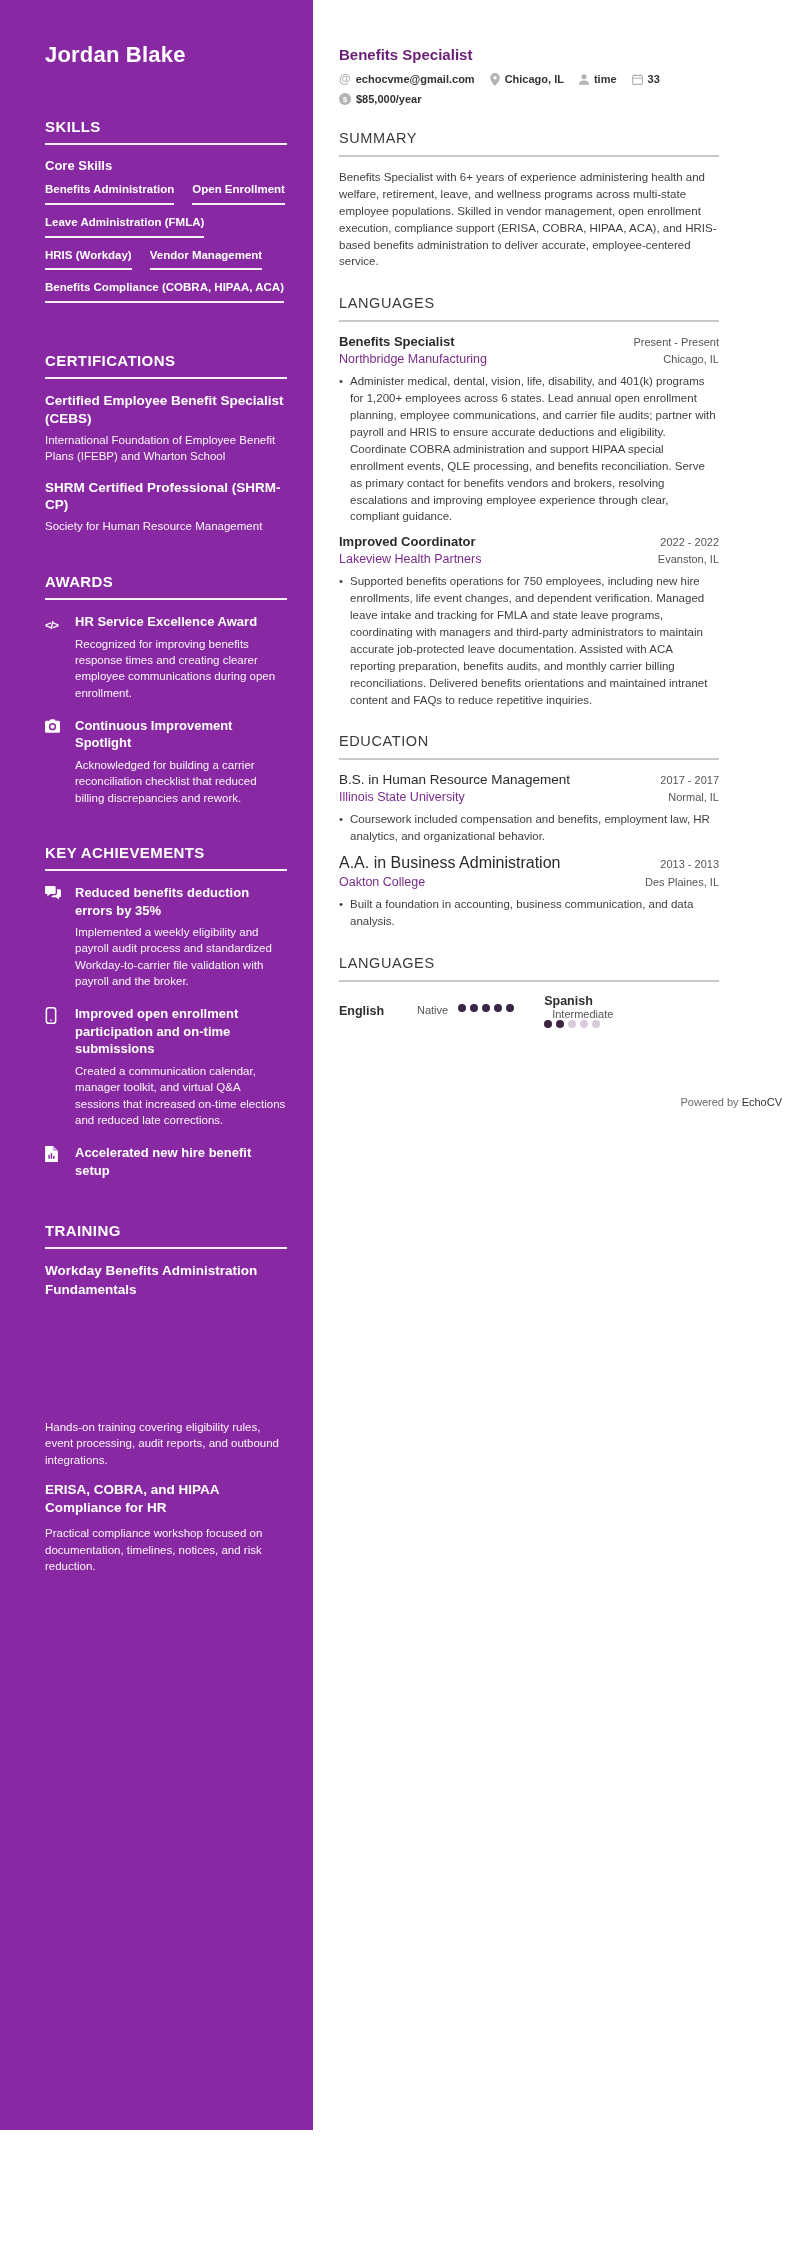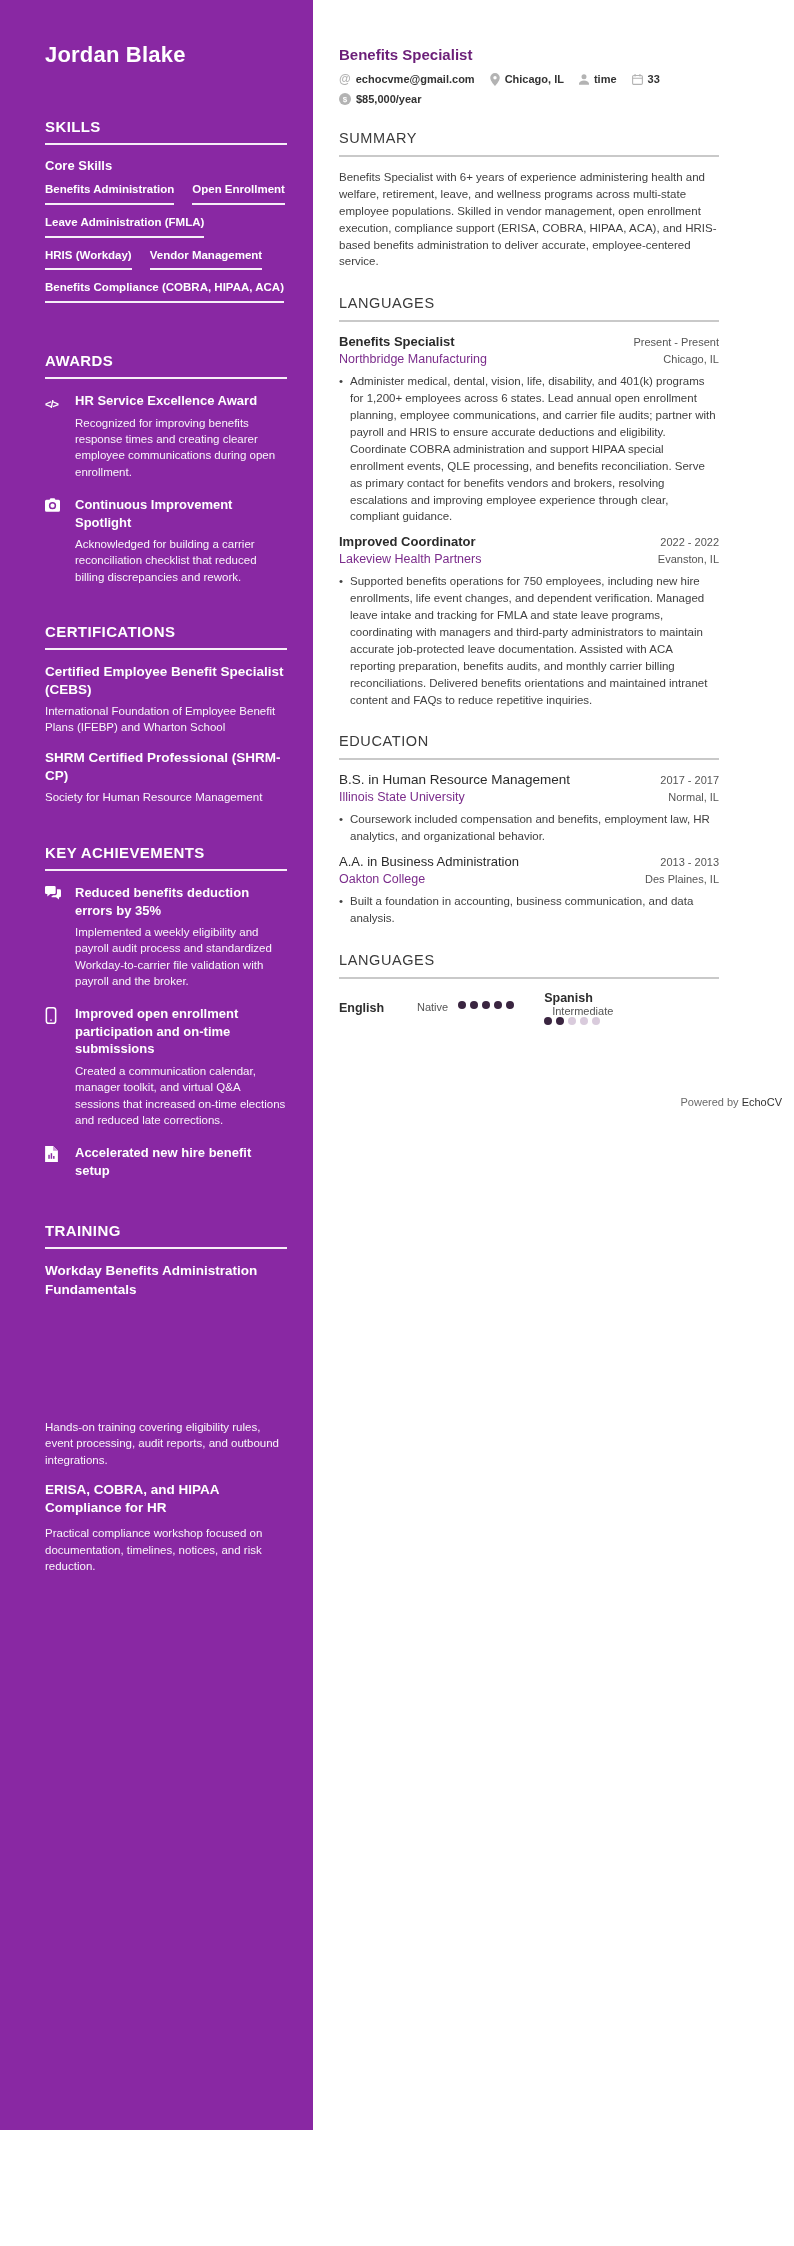--- a/index.html
+++ b/index.html
@@ -122,50 +122,50 @@
         <span class="chip">Benefits Administration</span>
         <span class="chip">Open Enrollment</span>
         <span class="chip">Leave Administration (FMLA)</span>
         <span class="chip">HRIS (Workday)</span>
         <span class="chip">Vendor Management</span>
         <span class="chip">Benefits Compliance (COBRA, HIPAA, ACA)</span>
       </div>
     </section>
 
     <section class="side-section">
-      <div class="side-heading">AWARDS</div>
-      <div class="iconed">
-        <div class="icon-col"><span class="code-glyph">&lt;/&gt;</span></div>
-        <div>
-          <div class="item-title">HR Service Excellence Award</div>
-          <div class="item-desc">Recognized for improving benefits response times and creating clearer employee communications during open enrollment.</div>
-        </div>
-      </div>
-      <div class="iconed">
-        <div class="icon-col">
-          <svg width="15" height="14" viewBox="0 0 24 22" fill="#ffffff">
-              <path d="M8.8 0 7.2 2.4H2.4A2.4 2.4 0 0 0 0 4.8v14.4a2.4 2.4 0 0 0 2.4 2.4h19.2a2.4 2.4 0 0 0 2.4-2.4V4.8a2.4 2.4 0 0 0-2.4-2.4h-4.8L15.2 0H8.8zM12 6.2a5.8 5.8 0 1 1 0 11.6 5.8 5.8 0 0 1 0-11.6zm0 2.4a3.4 3.4 0 1 0 0 6.8 3.4 3.4 0 0 0 0-6.8z"></path>
-            </svg>
-        </div>
-        <div>
-          <div class="item-title">Continuous Improvement Spotlight</div>
-          <div class="item-desc">Acknowledged for building a carrier reconciliation checklist that reduced billing discrepancies and rework.</div>
-        </div>
-      </div>
-    </section>
-
-    <section class="side-section">
       <div class="side-heading">CERTIFICATIONS</div>
       <div class="cert">
         <div class="cert-title">Certified Employee Benefit Specialist (CEBS)</div>
         <div class="cert-org">International Foundation of Employee Benefit Plans (IFEBP) and Wharton School</div>
       </div>
       <div class="cert">
         <div class="cert-title">SHRM Certified Professional (SHRM-CP)</div>
         <div class="cert-org">Society for Human Resource Management</div>
+      </div>
+    </section>
+
+    <section class="side-section">
+      <div class="side-heading">AWARDS</div>
+      <div class="iconed">
+        <div class="icon-col"><span class="code-glyph">&lt;/&gt;</span></div>
+        <div>
+          <div class="item-title">HR Service Excellence Award</div>
+          <div class="item-desc">Recognized for improving benefits response times and creating clearer employee communications during open enrollment.</div>
+        </div>
+      </div>
+      <div class="iconed">
+        <div class="icon-col">
+          <svg width="15" height="14" viewBox="0 0 24 22" fill="#ffffff">
+              <path d="M8.8 0 7.2 2.4H2.4A2.4 2.4 0 0 0 0 4.8v14.4a2.4 2.4 0 0 0 2.4 2.4h19.2a2.4 2.4 0 0 0 2.4-2.4V4.8a2.4 2.4 0 0 0-2.4-2.4h-4.8L15.2 0H8.8zM12 6.2a5.8 5.8 0 1 1 0 11.6 5.8 5.8 0 0 1 0-11.6zm0 2.4a3.4 3.4 0 1 0 0 6.8 3.4 3.4 0 0 0 0-6.8z"></path>
+            </svg>
+        </div>
+        <div>
+          <div class="item-title">Continuous Improvement Spotlight</div>
+          <div class="item-desc">Acknowledged for building a carrier reconciliation checklist that reduced billing discrepancies and rework.</div>
+        </div>
       </div>
     </section>
 
     <section class="side-section">
       <div class="side-heading">KEY ACHIEVEMENTS</div>
       <div class="iconed">
         <div class="icon-col">
           <svg width="16" height="14" viewBox="0 0 24 21" fill="#ffffff">
               <path d="M2 0h12a2 2 0 0 1 2 2v8a2 2 0 0 1-2 2H8l-4.5 3.6V12H2a2 2 0 0 1-2-2V2A2 2 0 0 1 2 0z"></path>
               <path d="M18 5h4a2 2 0 0 1 2 2v8a2 2 0 0 1-2 2h-1v3.4L16.5 17H11a2 2 0 0 1-1.6-.8L12 14h2a4 4 0 0 0 4-4V5z"></path>
@@ -309,21 +309,21 @@
           <span class="entry-right">Normal, IL</span>
         </div>
         <div class="bullet">
           <span class="bullet-marker">•</span>
           <span class="body-text">Coursework included compensation and benefits, employment law, HR analytics, and organizational behavior.</span>
         </div>
       </div>
 
       <div class="entry">
         <div class="entry-head">
-          <span class="entry-title" style="font-weight:400;font-size:13px;">A.A. in Business Administration</span>
+          <span class="entry-title" style="font-weight:400;font-size:16px;">A.A. in Business Administration</span>
           <span class="entry-right">2013 - 2013</span>
         </div>
         <div class="entry-sub">
           <span class="company">Oakton College</span>
           <span class="entry-right">Des Plaines, IL</span>
         </div>
         <div class="bullet">
           <span class="bullet-marker">•</span>
           <span class="body-text">Built a foundation in accounting, business communication, and data analysis.</span>
         </div>

